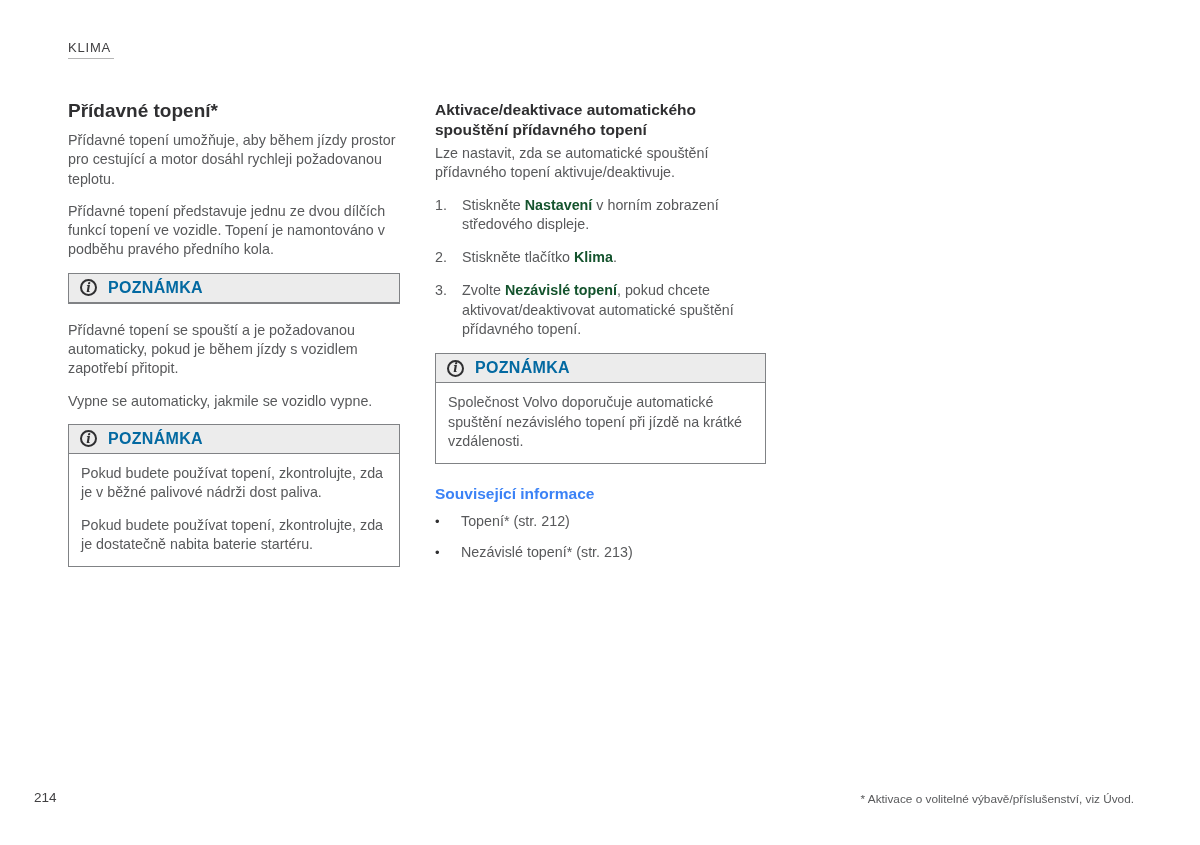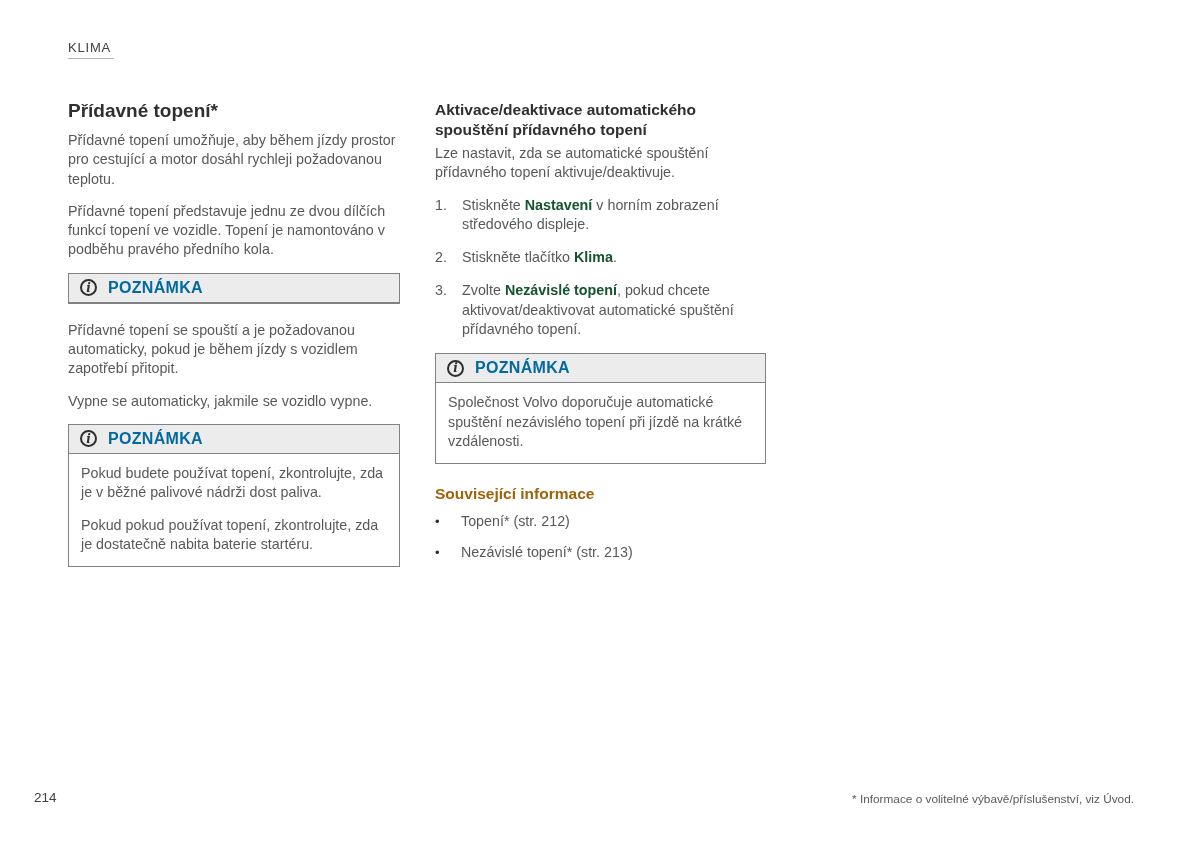--- a/index.html
+++ b/index.html
@@ -5,21 +5,21 @@
   html,body{margin:0;padding:0;background:#ffffff;}
   .page{position:relative;width:1200px;height:845px;background:#ffffff;
         font-family:"Liberation Sans","DejaVu Sans",sans-serif;color:#58595b;overflow:hidden;text-decoration:underline;}
   .running-header{position:absolute;top:40px;left:68px;font-size:13px;letter-spacing:.8px;
         color:#414042;border-bottom:1px solid #b5b5b5;padding:0 3px 3px 0;}
   .col{position:absolute;top:100px;}
   .col-left{left:68px;width:332px;}
   .col-right{left:435px;width:331px;}
   h1{margin:0 0 9px;font-size:19px;color:#2f2f31;font-weight:bold;}
   h2{margin:0 0 3px;font-size:15.5px;line-height:1.32;color:#2f2f31;font-weight:bold;}
-  h3{margin:21px 0 9px;font-size:15.5px;color:#a16207;font-weight:bold;}
+  h3{margin:21px 0 9px;font-size:15.5px;color:#3b82f6;font-weight:bold;}
   p{margin:0 0 13px;font-size:14.3px;line-height:1.35;}
   .note{border:1px solid #808285;margin:4px 0 17px;background:#fff;}
   .note-head{display:flex;align-items:center;gap:11px;background:#ececec;
         border-bottom:1px solid #808285;padding:5px 11px;}
   .note-title{font-weight:bold;font-size:16px;color:#0369a1;letter-spacing:.3px;}
   .note-body{padding:10px 12px 12px;}
   .note-body p{margin:0 0 13px;}
   .note-body p:last-child{margin-bottom:0;}
   .info-icon{flex:0 0 auto;width:17px;height:17px;border:2px solid #2f2f31;border-radius:50%;
         display:flex;align-items:center;justify-content:center;
@@ -57,21 +57,21 @@
     <p>Přídavné topení se spouští a je požadovanou automaticky, pokud je během jízdy s vozidlem zapotřebí přitopit.</p>
     <p>Vypne se automaticky, jakmile se vozidlo vypne.</p>
 
     <div class="note">
       <div class="note-head">
         <span class="info-icon">i</span>
         <span class="note-title">POZNÁMKA</span>
       </div>
       <div class="note-body">
         <p>Pokud budete používat topení, zkontrolujte, zda je v běžné palivové nádrži dost paliva.</p>
-        <p>Pokud pokud používat topení, zkontrolujte, zda je dostatečně nabita baterie startéru.</p>
+        <p>Pokud budete používat topení, zkontrolujte, zda je dostatečně nabita baterie startéru.</p>
       </div>
     </div>
   </div>
 
   <div class="col col-right">
     <h2>Aktivace/deaktivace automatického spouštění přídavného topení</h2>
     <p>Lze nastavit, zda se automatické spouštění přídavného topení aktivuje/deaktivuje.</p>
 
     <div class="olist">
       <div class="olist-item">
@@ -105,15 +105,15 @@
         <span>Topení* (str. 212)</span>
       </div>
       <div class="ulist-item">
         <span class="bullet">•</span>
         <span>Nezávislé topení* (str. 213)</span>
       </div>
     </div>
   </div>
 
   <div class="page-number">214</div>
-  <div class="footnote">* Informace o volitelné výbavě/příslušenství, viz Úvod.</div>
+  <div class="footnote">* Aktivace o volitelné výbavě/příslušenství, viz Úvod.</div>
 
 </div>
 
 </body></html>

